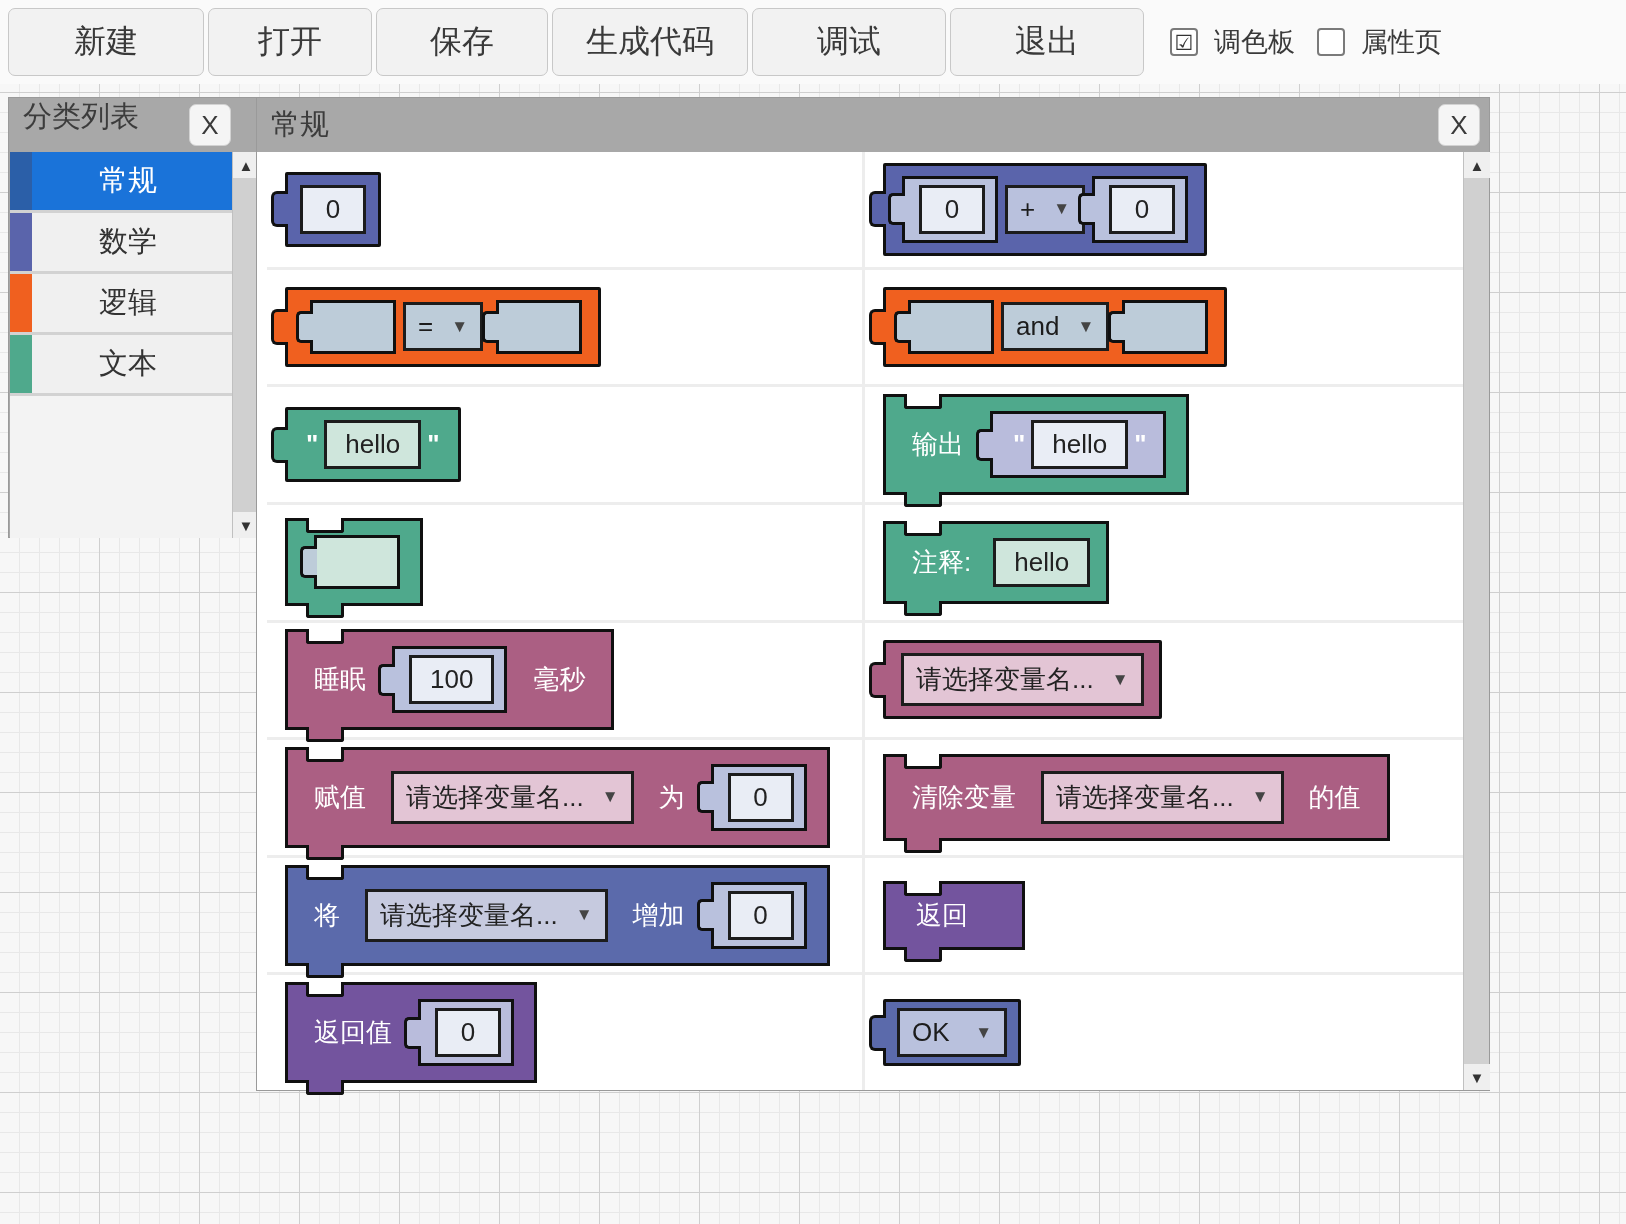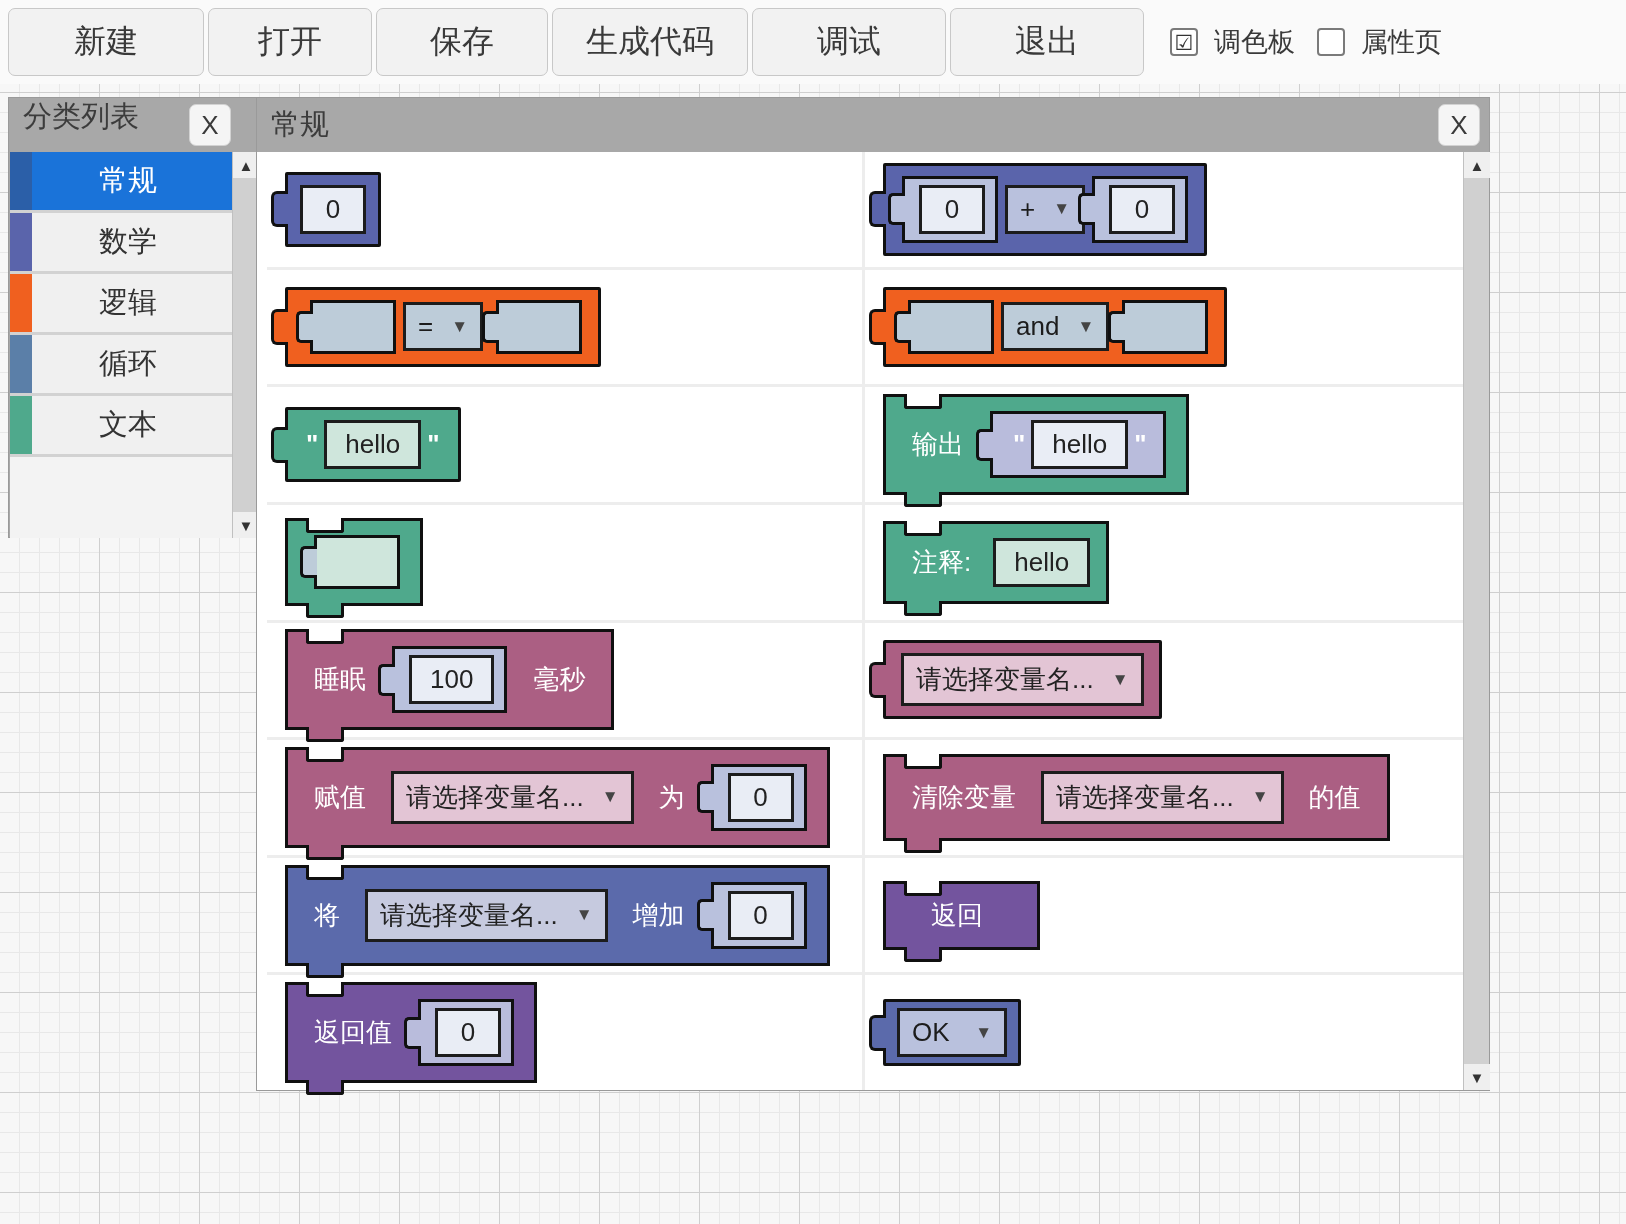--- a/index.html
+++ b/index.html
@@ -338,24 +338,20 @@
       </div>
       <div class="cat-item">
         <span class="swatch" style="background:#5a64ab"></span>
         <span class="name">数学</span>
       </div>
       <div class="cat-item">
         <span class="swatch" style="background:#f0601f"></span>
         <span class="name">逻辑</span>
       </div>
       <div class="cat-item">
-        <span class="swatch" style="background:#5b7fa8"></span>
-        <span class="name">循环</span>
-      </div>
-      <div class="cat-item">
         <span class="swatch" style="background:#4fa98c"></span>
         <span class="name">文本</span>
       </div>
       <div class="cat-filler"></div>
     </div>
     <div class="vscroll">
       <div class="arrow">▲</div>
       <div class="arrow">▼</div>
     </div>
   </div>
@@ -503,21 +499,21 @@
               <span>请选择变量名...</span>
               <span class="caret">▼</span>
             </span>
             <span class="lbl">增加</span>
             <span class="socket">
               <span class="field">0</span>
             </span>
           </div>
         </div>
         <div class="bcell">
-          <div class="blk stmt" style="background:#73549e; padding-left:35px; padding-right:44px">
+          <div class="blk stmt" style="background:#73549e; padding-left:20px; padding-right:44px">
             <span class="lbl">返回</span>
           </div>
         </div>
       </div>
 
       <div class="brow">
         <div class="bcell">
           <div class="blk stmt" style="background:#73549e">
             <span class="lbl">返回值</span>
             <span class="socket purple-in">

